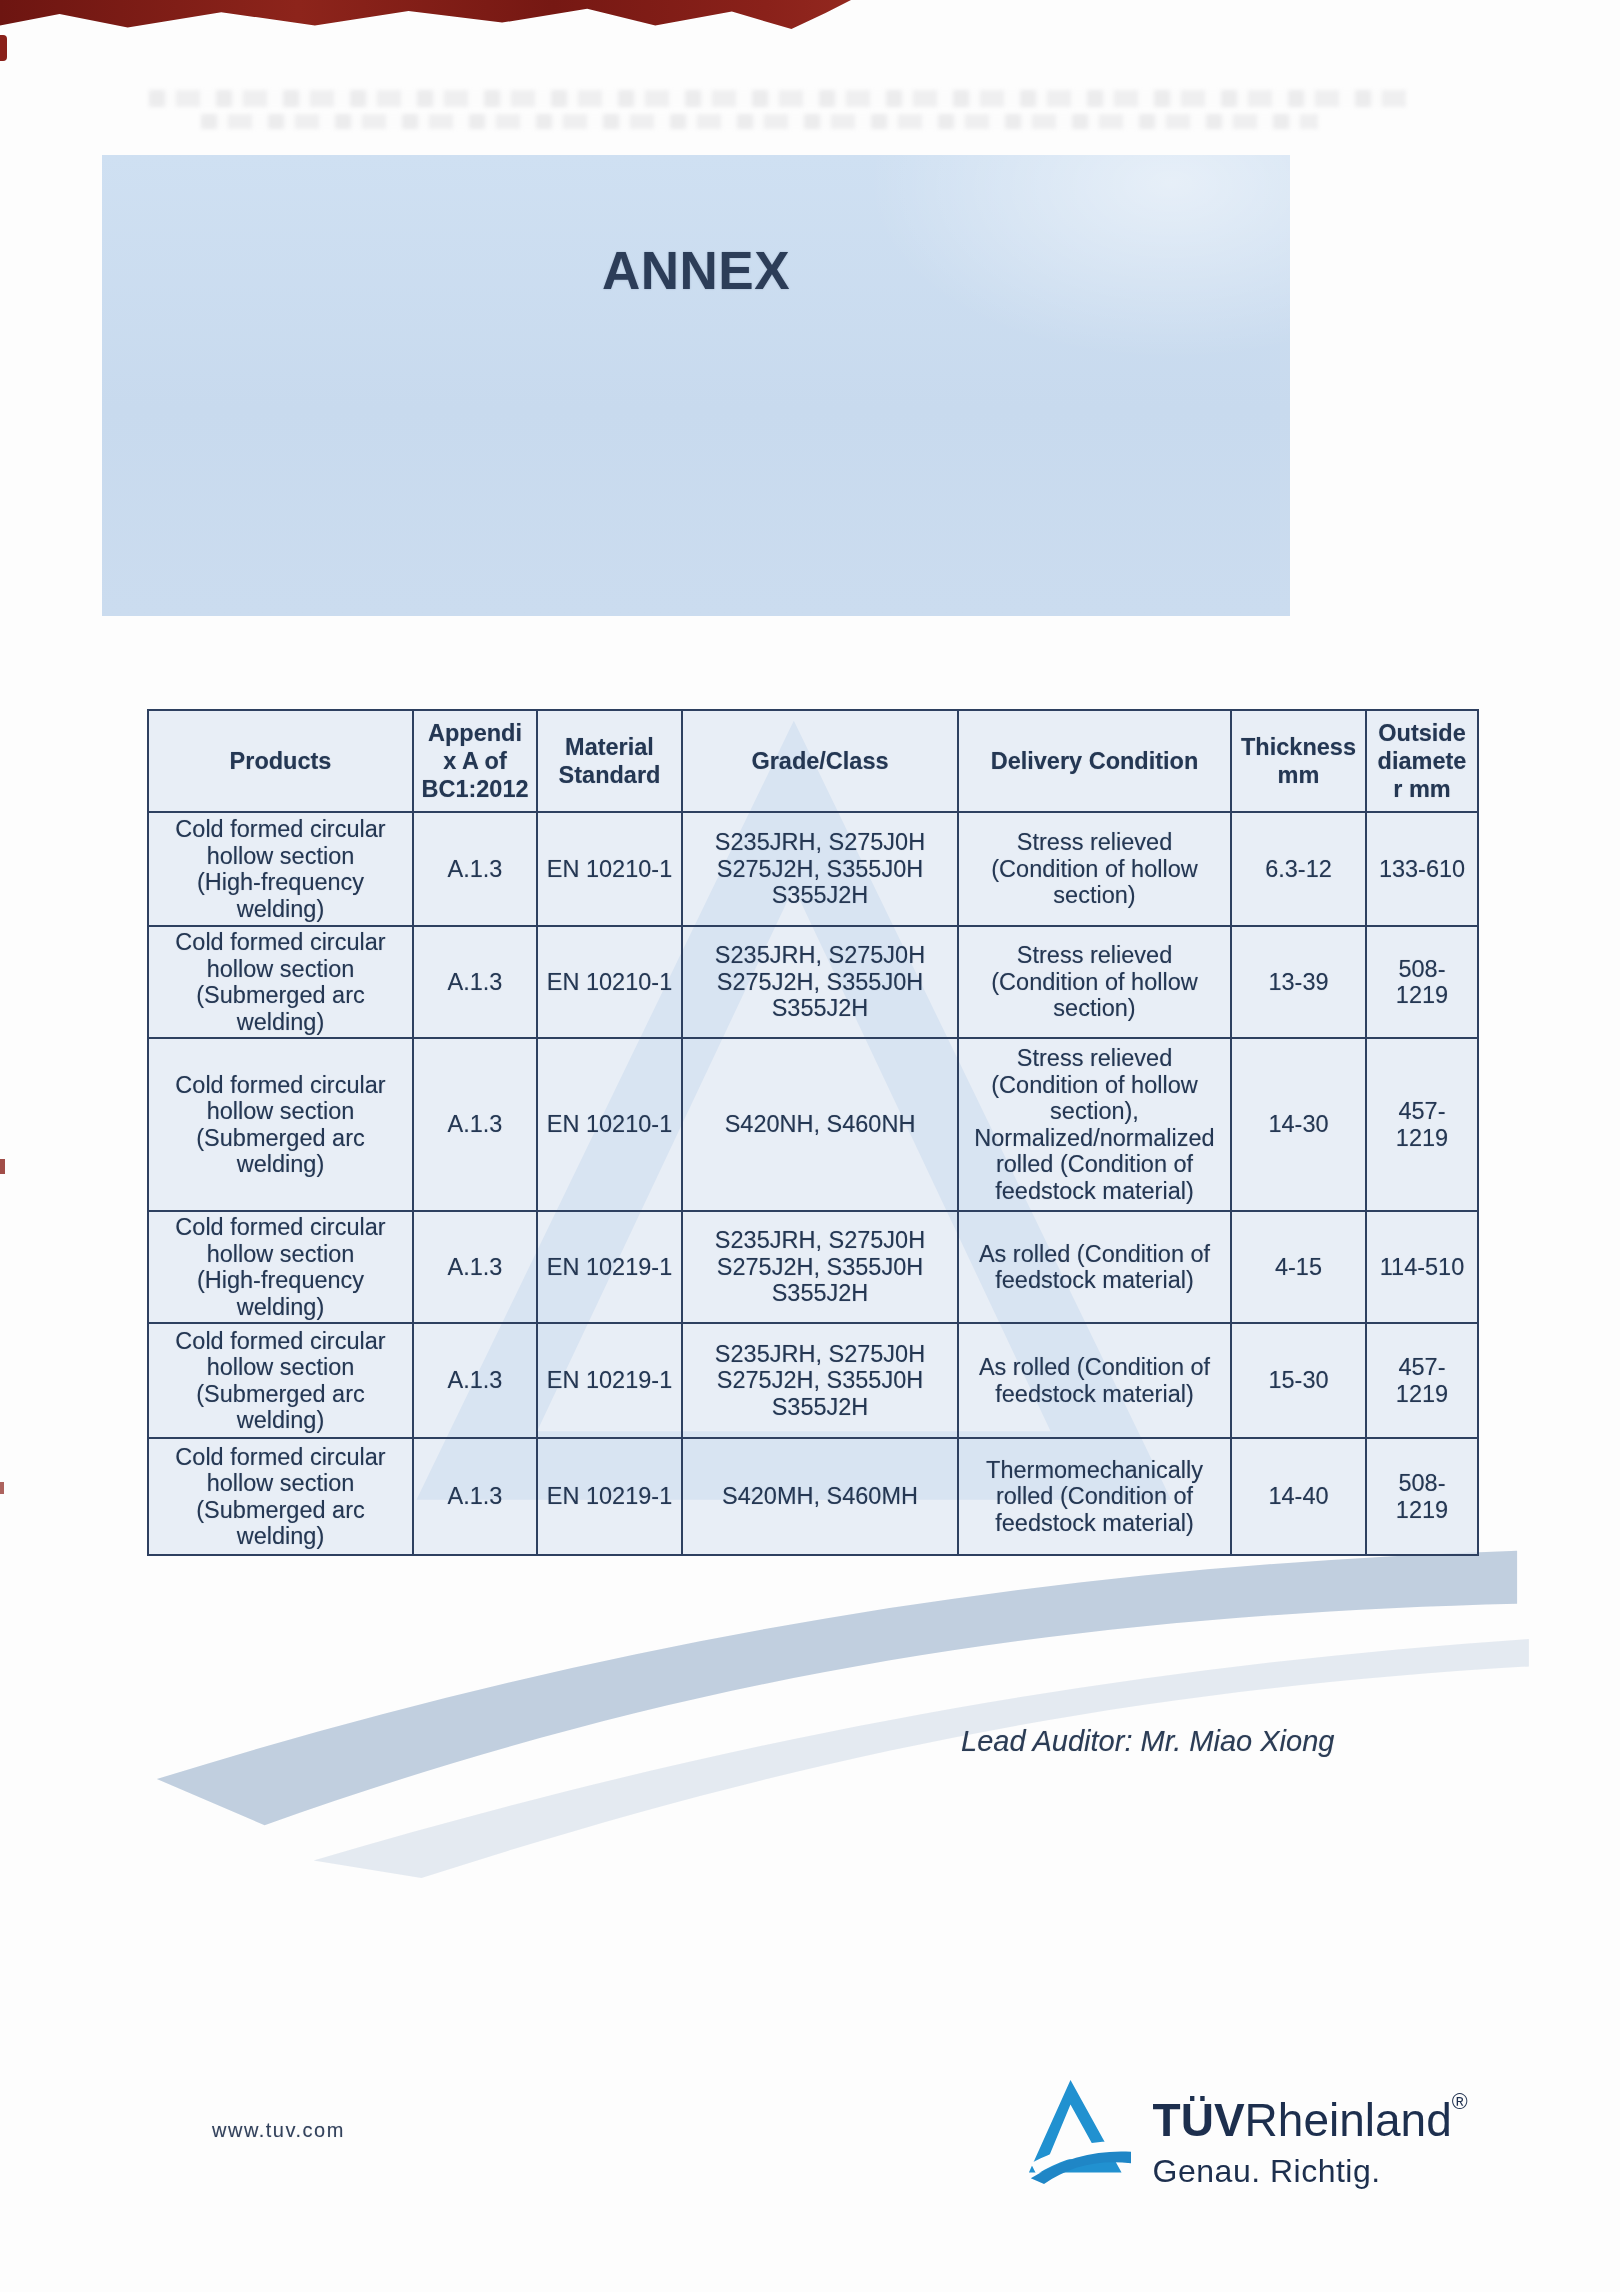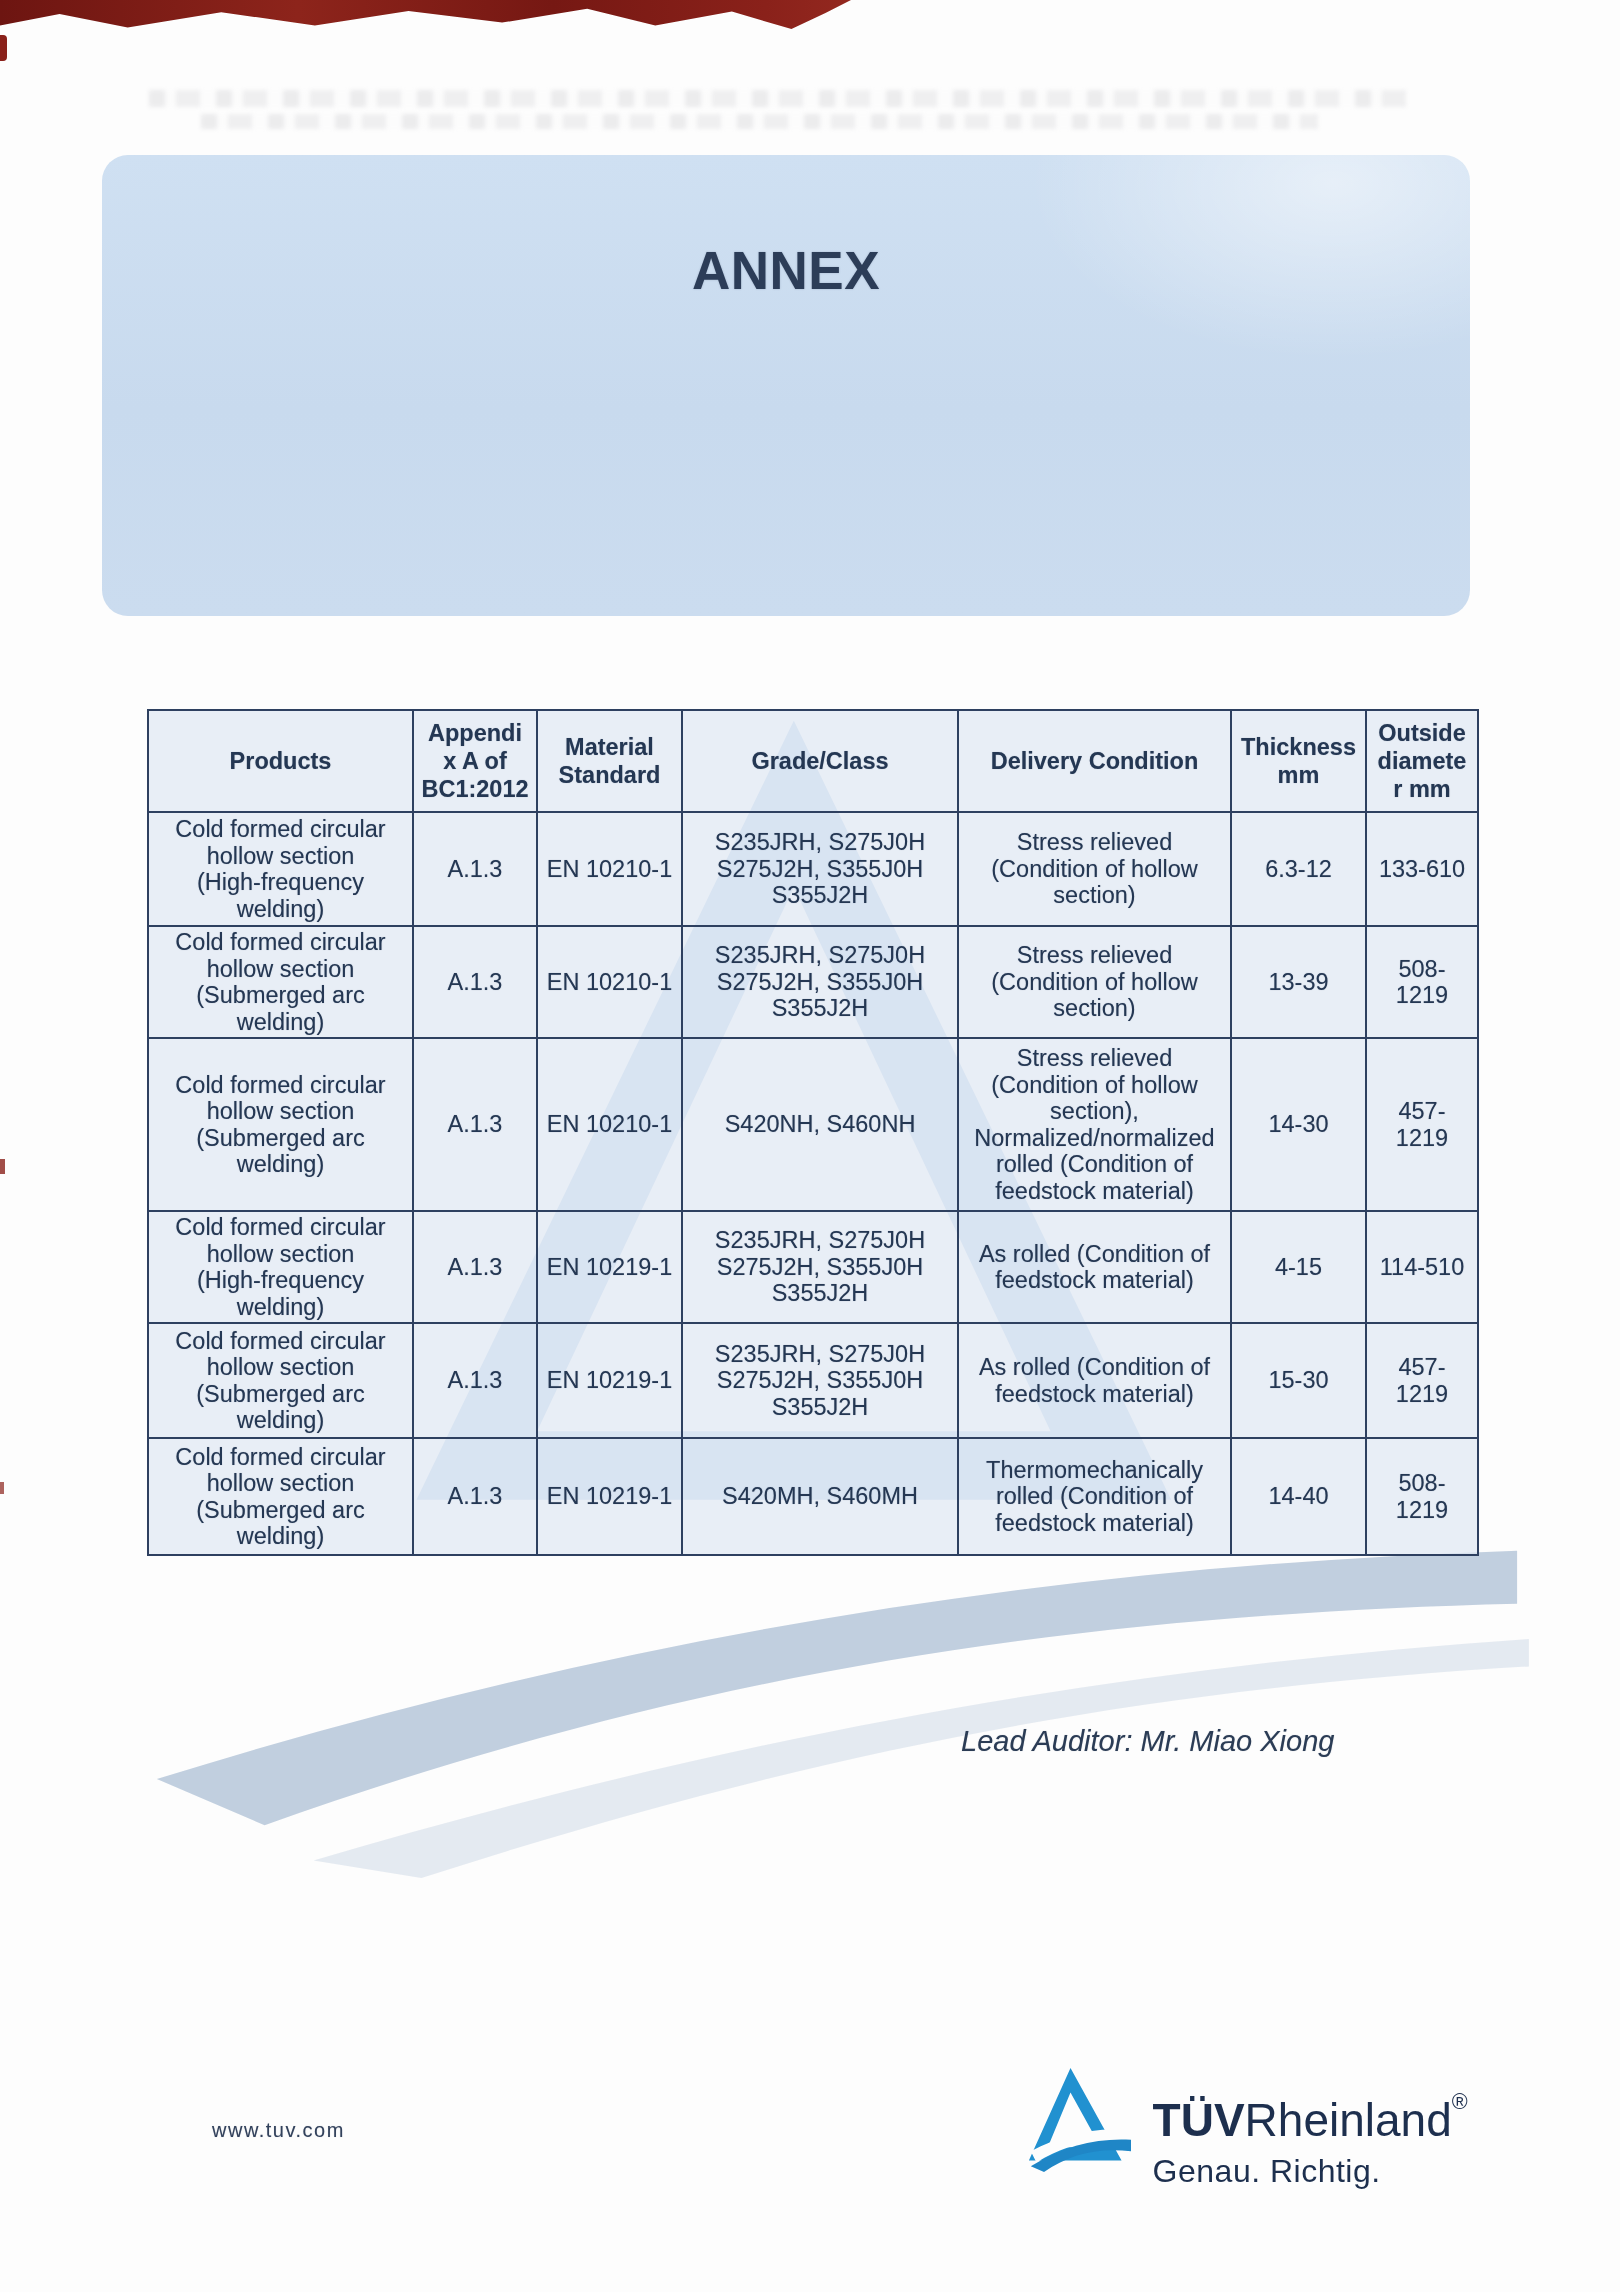--- a/index.html
+++ b/index.html
@@ -23,25 +23,24 @@
     position:absolute; filter:blur(2px); opacity:.33;
     background:repeating-linear-gradient(90deg,
       rgba(150,150,158,.5) 0 15.7px, rgba(210,210,216,.1) 15.7px 27.4px,
       rgba(160,160,168,.45) 27.4px 51px, rgba(220,220,226,.08) 51px 67px);
   }
   .smudge.s1 { left:149px; top:90px;  width:1257px; height:16.7px; }
   .smudge.s2 { left:201px; top:114px; width:1117px; height:14.7px; }
 
   
   .title-band {
-    position:absolute; left:102px; top:155px; width:1368px; height:461px; z-index:0;
+    position:absolute; left:102px; top:155px; width:1188px; height:461px; z-index:0;
     background:
       radial-gradient(ellipse 421px 245px at 90% 6%, rgba(255,255,255,.5), rgba(255,255,255,0) 72%),
       linear-gradient(180deg,#cfe0f2 0%, #c8daee 55%, #cbdcef 100%);
-    border-radius: 26px;
   }
   .title-band .title {
     padding-top:82px; text-align:center;
     font-weight:bold; font-size:53px; line-height:67px;
     color:#2c3d58; letter-spacing:0.5px;
     text-shadow:0 0 2px rgba(44,61,88,.28);
   }
 
   
   .watermark { position:absolute; left:0; top:0; z-index:1; pointer-events:none; }
@@ -73,21 +72,21 @@
     position:absolute; left:961px; top:1725px; z-index:2;
     font-size:29px; color:#2b3c55; text-shadow:0 0 1px rgba(43,60,85,.35);font-style:italic;
   }
   .website {
     position:absolute; left:212px; top:2119px; z-index:2;
     font-size:20px; color:#33425c; letter-spacing:1.5px;
     text-shadow:0 0 1px rgba(51,66,92,.3);
   }
 
   
-  .logo { position:absolute; left:1027px; top:2050px; z-index:2; display:flex; align-items:flex-start; }
+  .logo { position:absolute; left:1027px; top:2050px; z-index:2; display:flex; align-items:flex-end; }
   .logo .tri { width:104px; height:118px; margin-right:21.6px; margin-top:9.8px; flex:0 0 auto; }
   .logo .words { display:flex; flex-direction:column; }
   .logo .brand { font-size:46px; color:#1d2f4e; line-height:51px; margin-top:25.5px; white-space:nowrap; }
   .logo .brand .b { font-weight:bold; }
   .logo .brand .reg { font-size:21.6px; vertical-align:27.4px; }
   .logo .tagline { font-size:32px; color:#1d2f4e; margin-top:7px; letter-spacing:0.5px; }
 </style>
 </head>
 <body>
 

